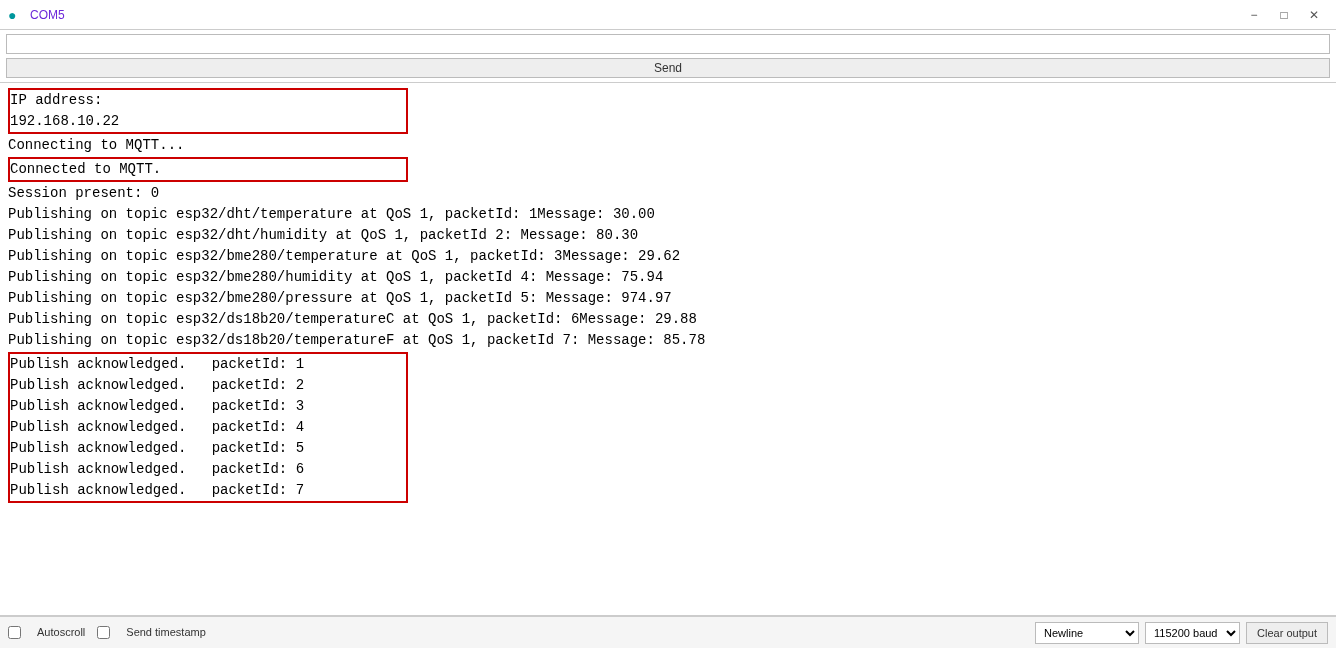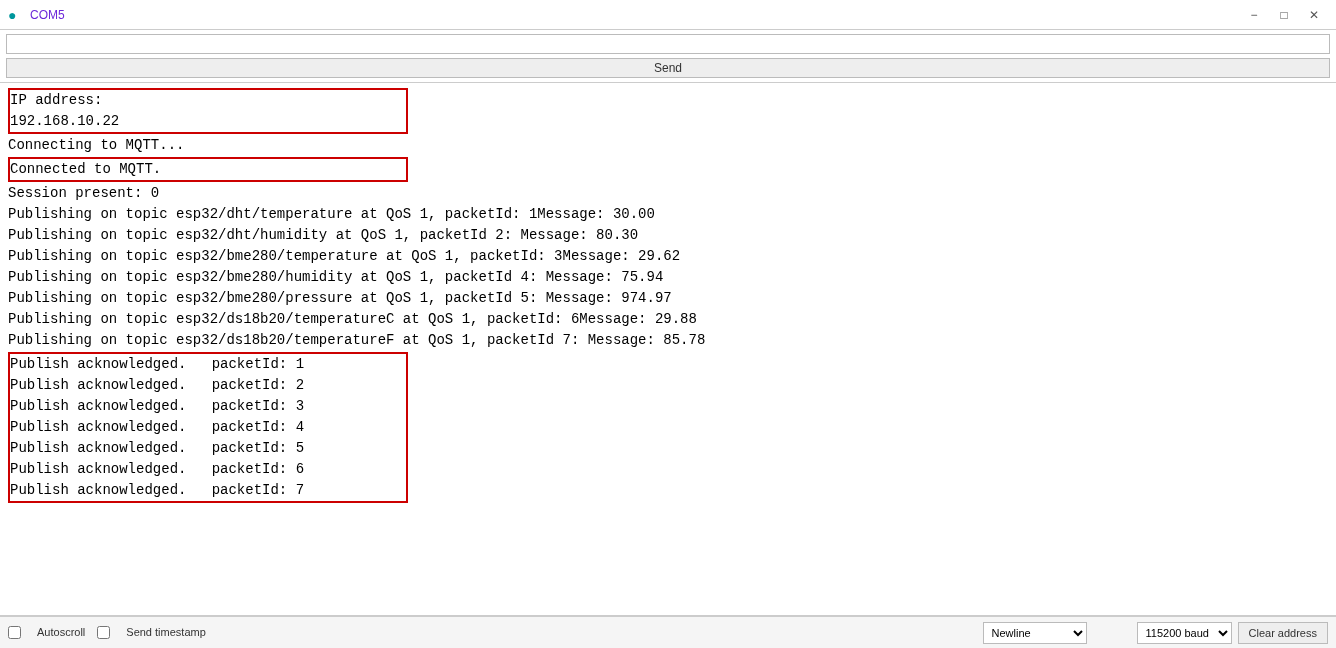--- a/index.html
+++ b/index.html
@@ -157,21 +157,20 @@
       gap: 6px;
     }
 
     .dropdown-select {
       border: 1px solid #bbbbbb;
       background: #ffffff;
       font-size: 11px;
       padding: 2px 4px;
       cursor: pointer;
       height: 22px;
-      margin-left: 44px;
     }
 
     .clear-output-btn {
       background: #eeeeee;
       border: 1px solid #bbbbbb;
       padding: 2px 10px;
       font-size: 11px;
       cursor: pointer;
       color: #333;
       height: 22px;
@@ -208,15 +207,15 @@
   </div>
   <div class="checkbox-group">
     <input type="checkbox" id="timestamp" style="">
     <label for="timestamp" class="checkbox-label">Send timestamp</label>
   </div>
   <div class="status-bar-right">
     <select class="dropdown-select">
     <option>No line ending</option><option selected="">Newline</option><option>Carriage return</option><option>Both NL &amp; CR</option></select>
     <select class="dropdown-select">
     <option>300 baud</option><option>1200 baud</option><option>2400 baud</option><option>4800 baud</option><option>9600 baud</option><option>14400 baud</option><option>19200 baud</option><option>28800 baud</option><option>38400 baud</option><option>57600 baud</option><option selected="">115200 baud</option><option>230400 baud</option></select>
-    <button class="clear-output-btn">Clear address</button>
+    <button class="clear-output-btn">Clear output</button>
   </div>
 </div>
 
 </body></html>

